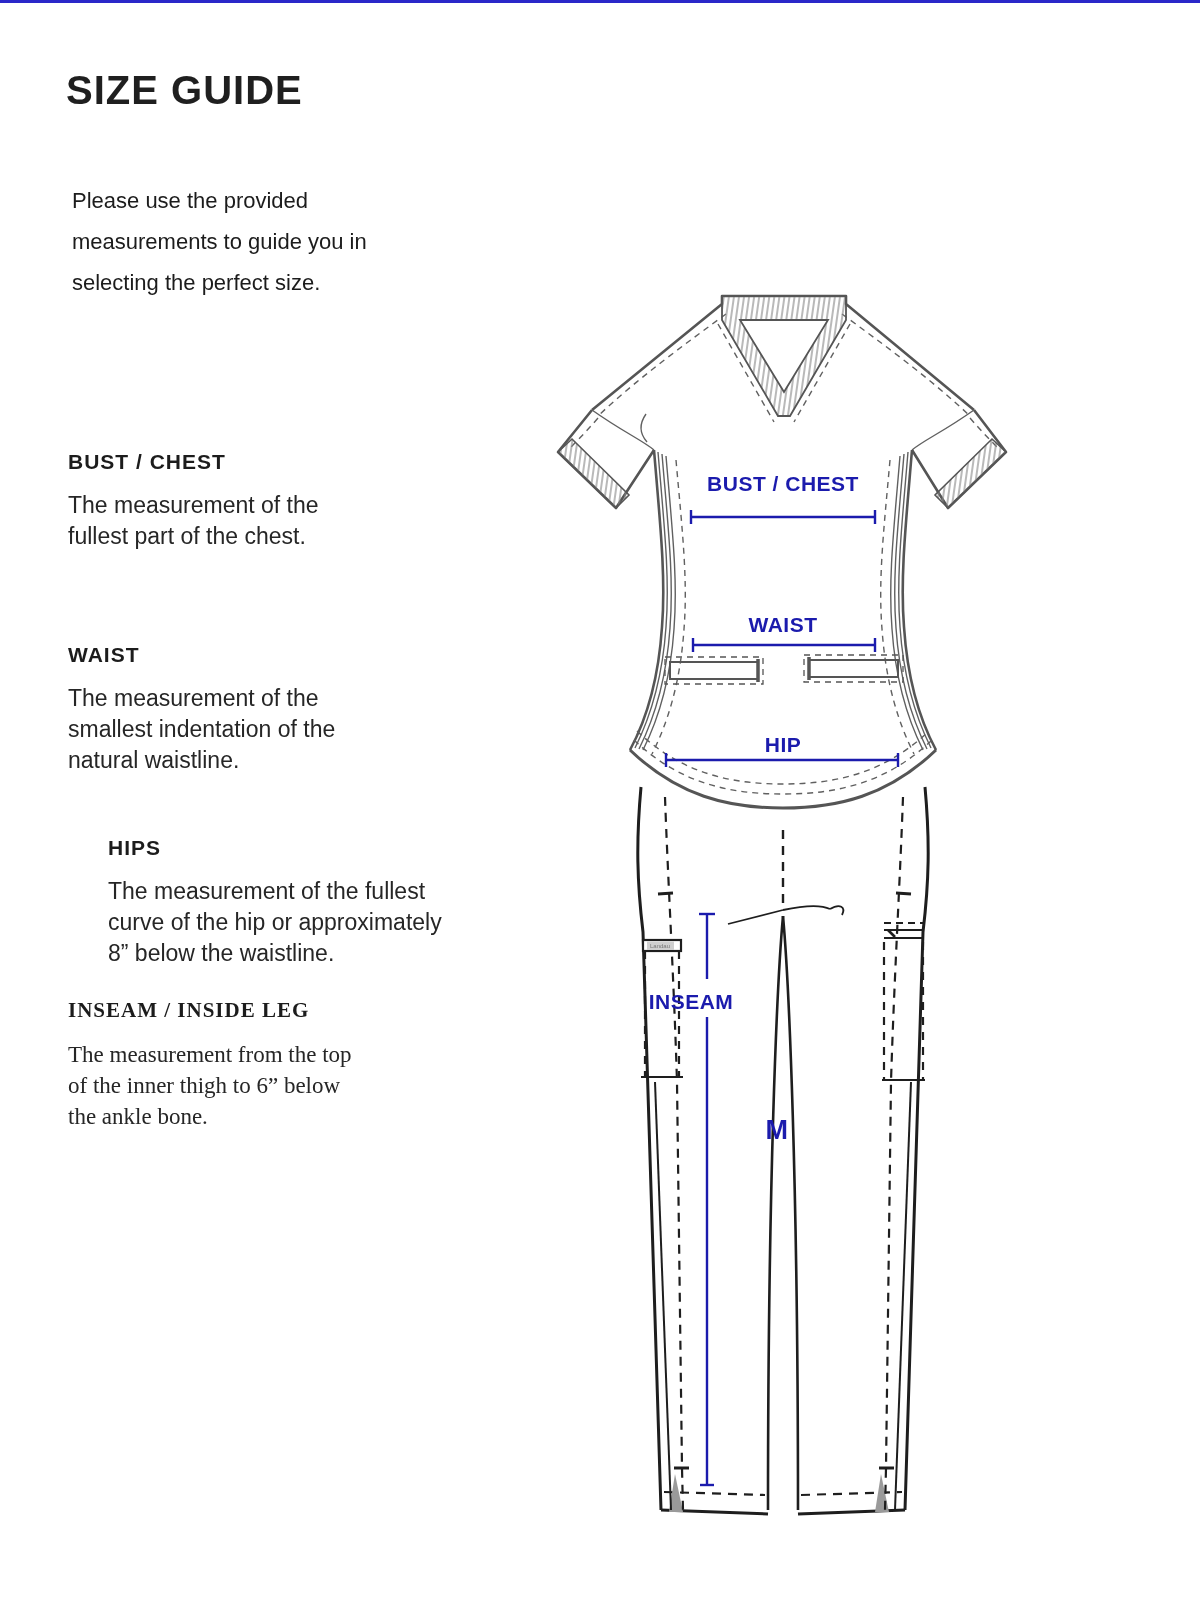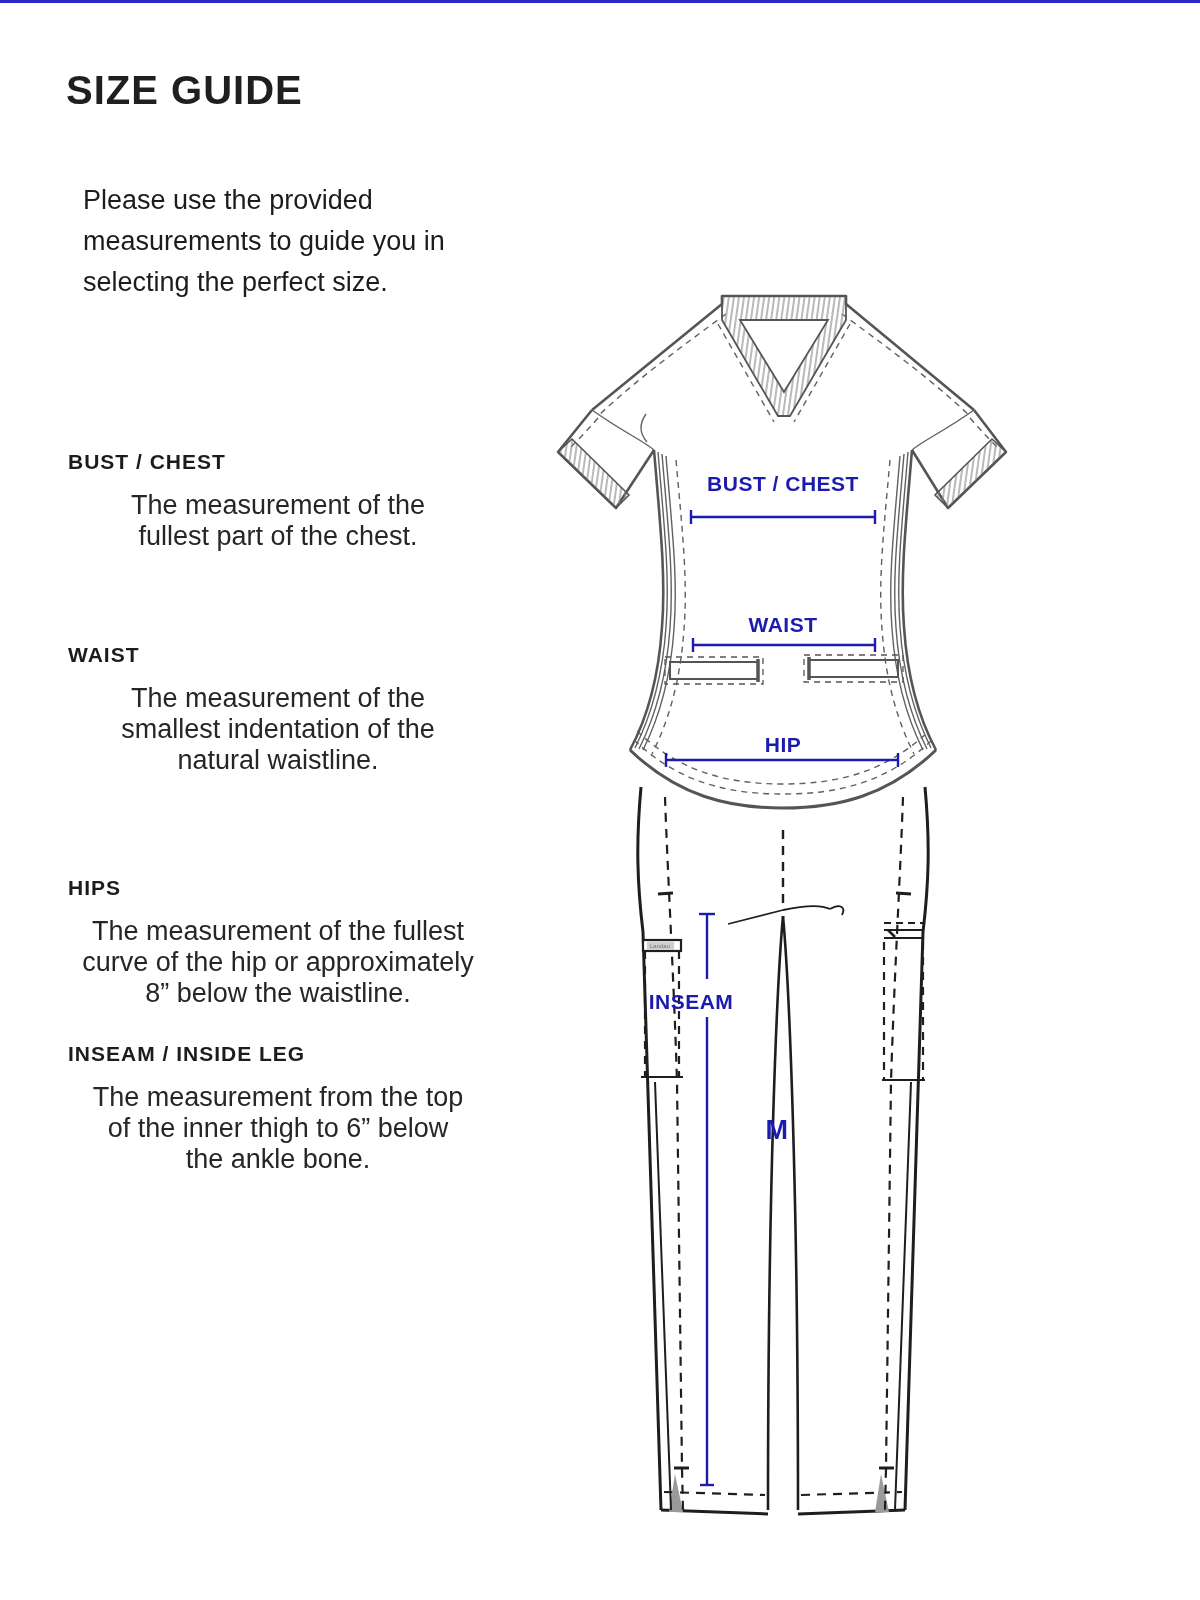--- a/index.html
+++ b/index.html
@@ -12,40 +12,39 @@
   }
   .top-border{
     position:absolute;left:0;top:0;width:1200px;height:3px;
   }
   .title{
     position:absolute;left:66px;top:68px;
     font-size:40px;font-weight:800;letter-spacing:1px;
     color:#1f1f1f;
   }
   .intro{
-    position:absolute;left:83px;top:180px;width:470px;
-    font-size:27px;line-height:41px;color:#1c1c1c;
+    position:absolute;left:72px;top:180px;width:470px;
+    font-size:22px;line-height:41px;color:#1c1c1c;
     white-space:pre-line;
   }
   .section{position:absolute;left:68px;width:420px;}
   .section h3{
     margin:0 0 16px 0;
     font-size:21px;font-weight:700;letter-spacing:1px;
     color:#1c1c1c;
   }
   .section p{
     margin:0;
-    font-size:27px;line-height:31px;color:#262626;
+    font-size:23px;line-height:31px;color:#262626;
     white-space:pre-line;
-    text-align:center;
   }
   .sec-bust{top:450px;}
   .sec-waist{top:643px;}
-  .sec-hips{top:876px;}
-  .sec-inseam{top:1042px;}
+  .sec-hips{top:836px;margin-left:40px;}
+  .sec-inseam{top:998px;font-family:Liberation Serif, serif;}
   .note{
     position:absolute;left:68px;top:1395px;width:400px;
     font-size:23px;line-height:30px;color:#262626;
     white-space:pre-line;
   }
   .note .note-label{font-weight:700;color:#1c1c1c;}
   .diagram{position:absolute;left:528px;top:282px;width:484px;height:1260px;}
   svg text.blue{
     font-family:"Liberation Sans", sans-serif;
     font-weight:700;

